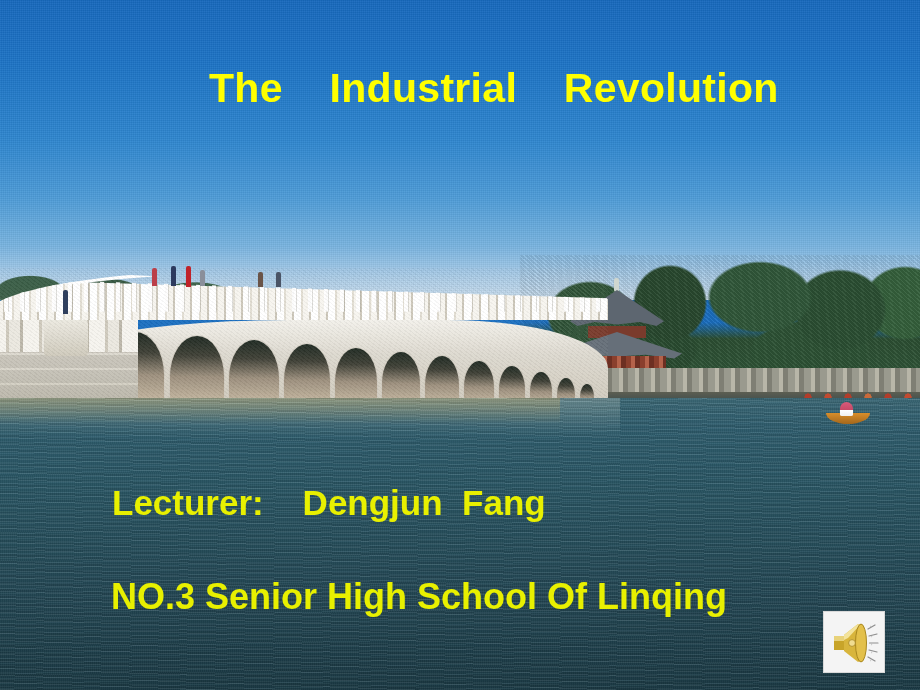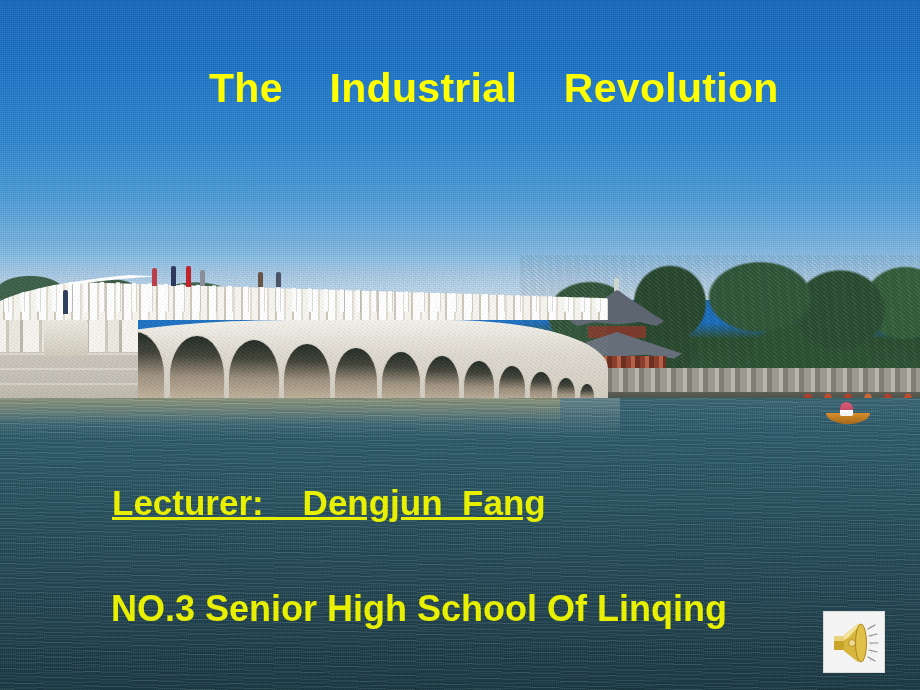--- a/index.html
+++ b/index.html
@@ -286,32 +286,30 @@
   }
   .lecturer-line {
     position: absolute;
     left: 112px;
     top: 484px;
     color: #e8f000;
     font-size: 35px;
     font-weight: bold;
     white-space: pre;
     line-height: 1.1;
-    text-decoration: underline;
   }
   .school-line {
     position: absolute;
     left: 111px;
     top: 577px;
     color: #e8f000;
     font-size: 36px;
     font-weight: bold;
     white-space: pre;
     line-height: 1.1;
-    margin-top: 12px;
   }
 
   
   .sound-icon {
     position: absolute;
     left: 824px;
     top: 612px;
     width: 60px;
     height: 60px;
     background: #f3f3f3;

